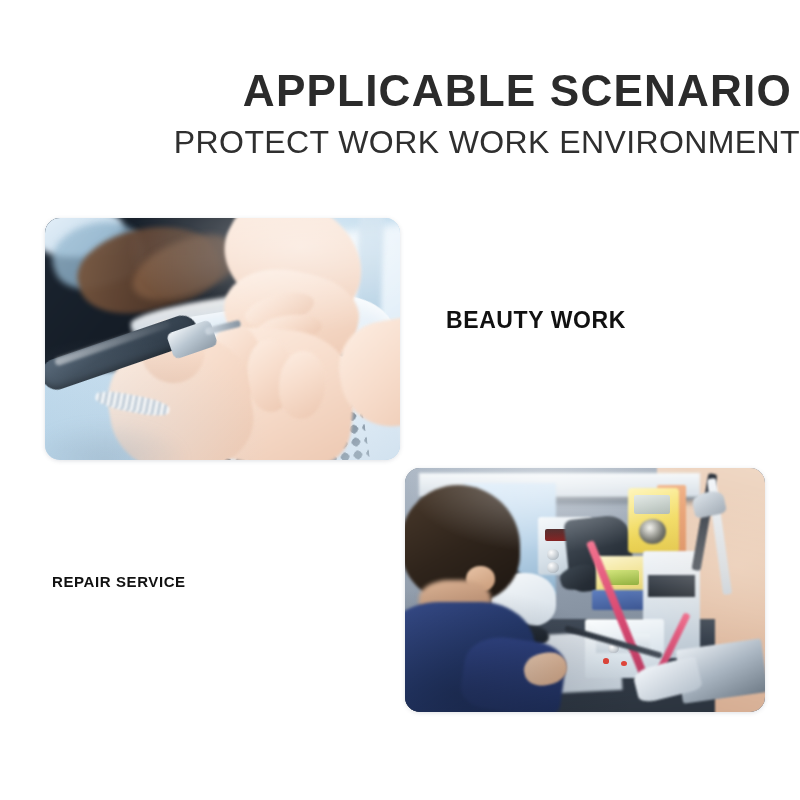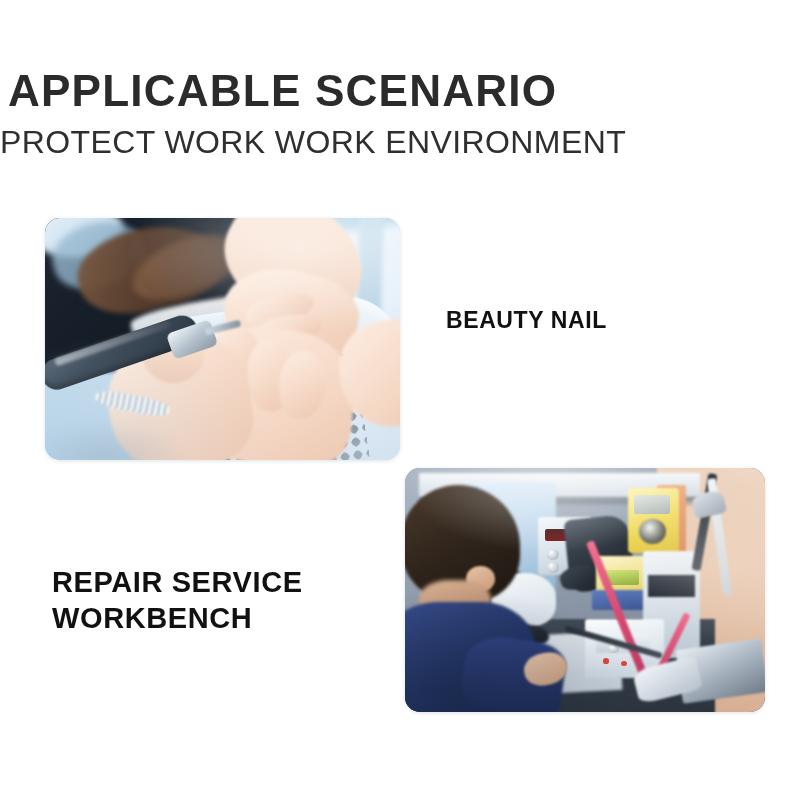--- a/index.html
+++ b/index.html
@@ -20,21 +20,21 @@
     inset: 0;
     background: #ffffff;
   }
 
   
   .heading-block {
     position: absolute;
     left: 0;
     top: 66px;
     width: 800px;
-    text-align: left;
+    text-align: right;
   }
   .title-main {
     font-family: "Liberation Sans", sans-serif;
     font-weight: bold;
     font-size: 45px;
     line-height: 50px;
     letter-spacing: 1.2px;
     color: #2b2b2b;
     white-space: nowrap;
     transform: scaleX(0.98);
@@ -61,21 +61,21 @@
   }
   .caption-beauty {
     left: 446px;
     top: 306px;
     font-size: 23px;
     line-height: 28px;
   }
   .caption-repair {
     left: 52px;
     top: 564px;
-    font-size: 29px;
+    font-size: 15px;
     line-height: 36px;
   }
   .caption-repair .line { display: block; }
 
   
   .photo {
     position: absolute;
     overflow: hidden;
     border-radius: 15px;
     box-shadow: 0 1px 4px rgba(80,90,110,0.18);
@@ -706,21 +706,21 @@
     <div class="sc n-drill"></div>
     <div class="sc n-drill-gloss"></div>
     <div class="sc n-drill-collar"></div>
     <div class="sc n-drill-bit"></div>
     <div class="sc n-bracelet"></div>
 
     <div class="sc n-shade-bl"></div>
     <div class="layer n-soft sc"></div>
   </div>
 
-  <div class="caption caption-beauty">BEAUTY NAIL</div>
+  <div class="caption caption-beauty">BEAUTY WORK</div>
 
   <div class="photo photo-bench">
     <div class="layer b-bg sc"></div>
     <div class="sc b-wall-right"></div>
     <div class="sc b-shelf-top"></div>
     <div class="sc b-shelf-shadow"></div>
     <div class="sc b-monitor-bezel"></div>
     <div class="sc b-monitor"></div>
     <div class="sc b-desk"></div>
     <div class="sc b-desk-mat"></div>
@@ -769,16 +769,15 @@
     <div class="sc b-person-neck"></div>
     <div class="sc b-person-body"></div>
     <div class="sc b-person-arm"></div>
     <div class="sc b-hand"></div>
 
     <div class="layer b-soft sc"></div>
   </div>
 
   <div class="caption caption-repair">
     <span class="line">REPAIR SERVICE</span>
-    <span class="line">WORKBENCH</span>
   </div>
 
 </div>
 
 </body></html>

